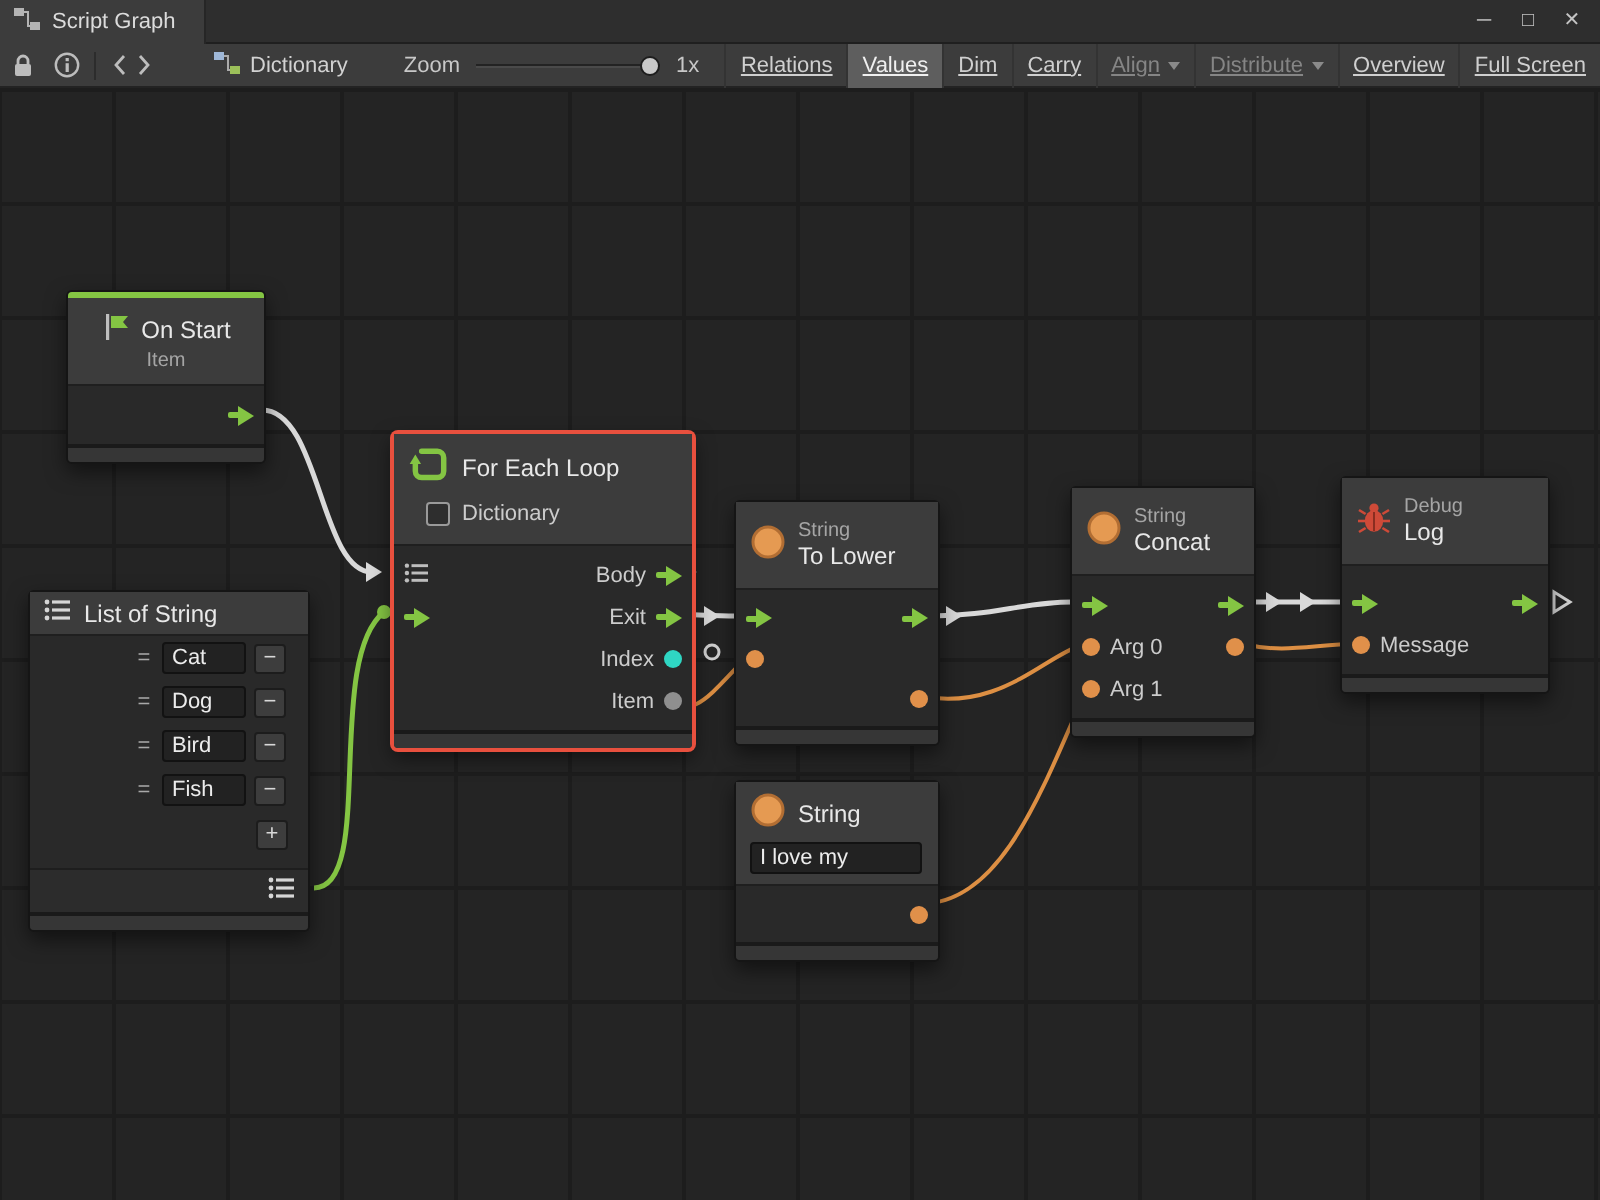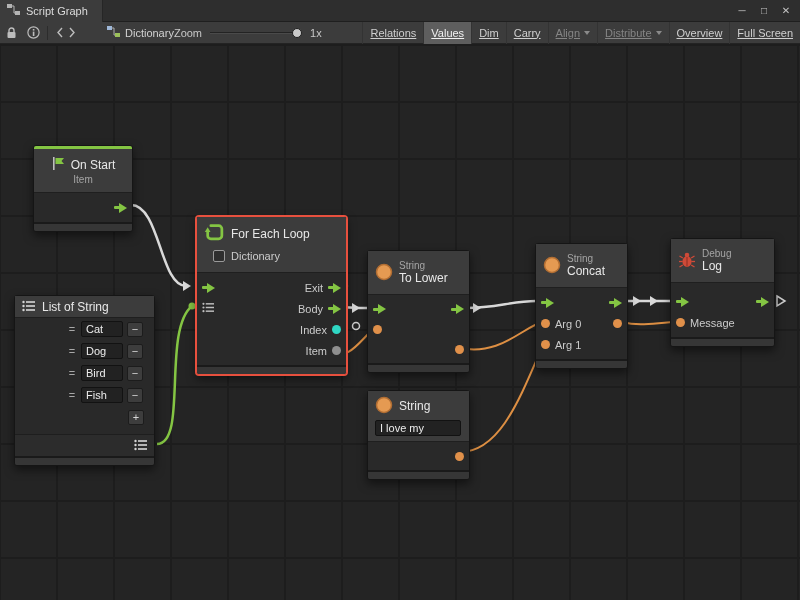--- a/index.html
+++ b/index.html
@@ -16,21 +16,21 @@
   .win-btn { width:20px; height:18px; text-align:center; line-height:18px; color:#c4c4c4;
     font-size:10px; cursor:default; }
 
   
   .toolbar { position:absolute; top:22px; left:0; right:0; height:22px; background:#3c3c3c;
     display:flex; align-items:center; z-index:30; border-bottom:1px solid #232323;
     font-size:11px; color:#c8c8c8; }
   .tool-ico { width:22px; height:22px; display:flex; align-items:center; justify-content:center; }
   .sep { width:1px; height:14px; background:#2c2c2c; margin:0 3px; }
   .crumb { display:flex; align-items:center; gap:5px; margin-left:26px; color:#d2d2d2; }
-  .zoom-wrap { display:flex; gap:8px; }
+  .zoom-wrap { display:flex; gap:8px; margin-left:28px; }
   .zoom-slider { position:relative; width:92px; height:12px; }
   .ztrack { position:absolute; left:0; right:0; top:5px; height:2px; background:#232323;
     border-bottom:1px solid #4a4a4a; }
   .zknob { position:absolute; left:82px; top:1px; width:10px; height:10px; border-radius:50%;
     background:#c9c9c9; border:1px solid #1e1e1e; }
   .tbtn-group { margin-left:auto; display:flex; align-items:stretch; height:22px; }
   .tbtn { display:flex; align-items:center; padding:0 7px; border-left:1px solid #333333;
     color:#cfcfcf; white-space:nowrap; cursor:default;text-decoration:underline; }
   .tbtn.active { background:#5e5e5e; color:#f0f0f0; }
   .tbtn.disabled { color:#858585; }
@@ -283,39 +283,39 @@
         </span>
         <span class="ntitle">For Each Loop</span>
       </div>
       <div class="hrow" style="padding-left:9px">
         <span class="checkbox"></span>
         <span class="plabel">Dictionary</span>
       </div>
     </div>
     <div class="nports">
       <div class="prow">
-        <span class="farrow"></span>
-        <span class="pout">
-          <span class="plabel">Exit</span>
-          <span class="farrow"></span>
-        </span>
-      </div>
-      <div class="prow">
         <span>
           <svg width="13" height="11" viewBox="0 0 14 12">
               <circle cx="1.5" cy="2" r="1.2" fill="#bdbdbd"></circle>
               <rect x="4" y="1.2" width="9" height="1.6" fill="#bdbdbd"></rect>
               <circle cx="1.5" cy="6" r="1.2" fill="#bdbdbd"></circle>
               <rect x="4" y="5.2" width="9" height="1.6" fill="#bdbdbd"></rect>
               <circle cx="1.5" cy="10" r="1.2" fill="#bdbdbd"></circle>
               <rect x="4" y="9.2" width="9" height="1.6" fill="#bdbdbd"></rect>
             </svg>
         </span>
         <span class="pout">
           <span class="plabel">Body</span>
+          <span class="farrow"></span>
+        </span>
+      </div>
+      <div class="prow">
+        <span class="farrow"></span>
+        <span class="pout">
+          <span class="plabel">Exit</span>
           <span class="farrow"></span>
         </span>
       </div>
       <div class="prow">
         <span class="pout">
           <span class="plabel">Index</span>
           <span class="dot teal"></span>
         </span>
       </div>
       <div class="prow">

